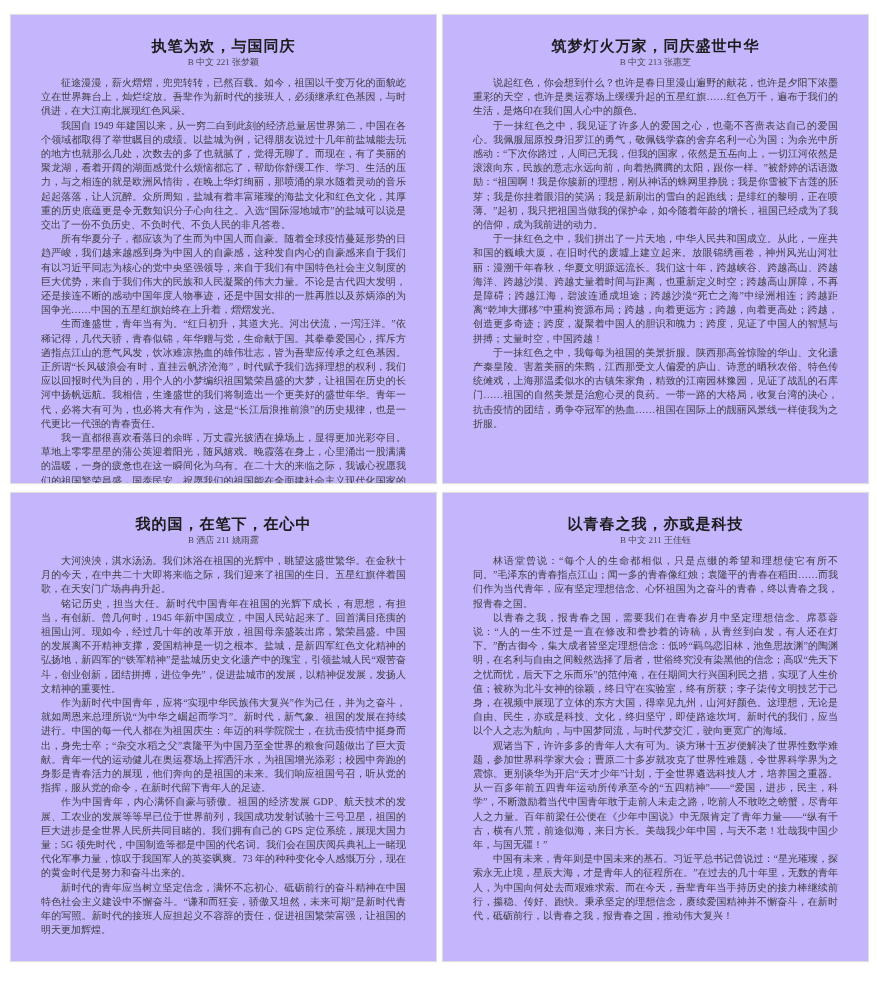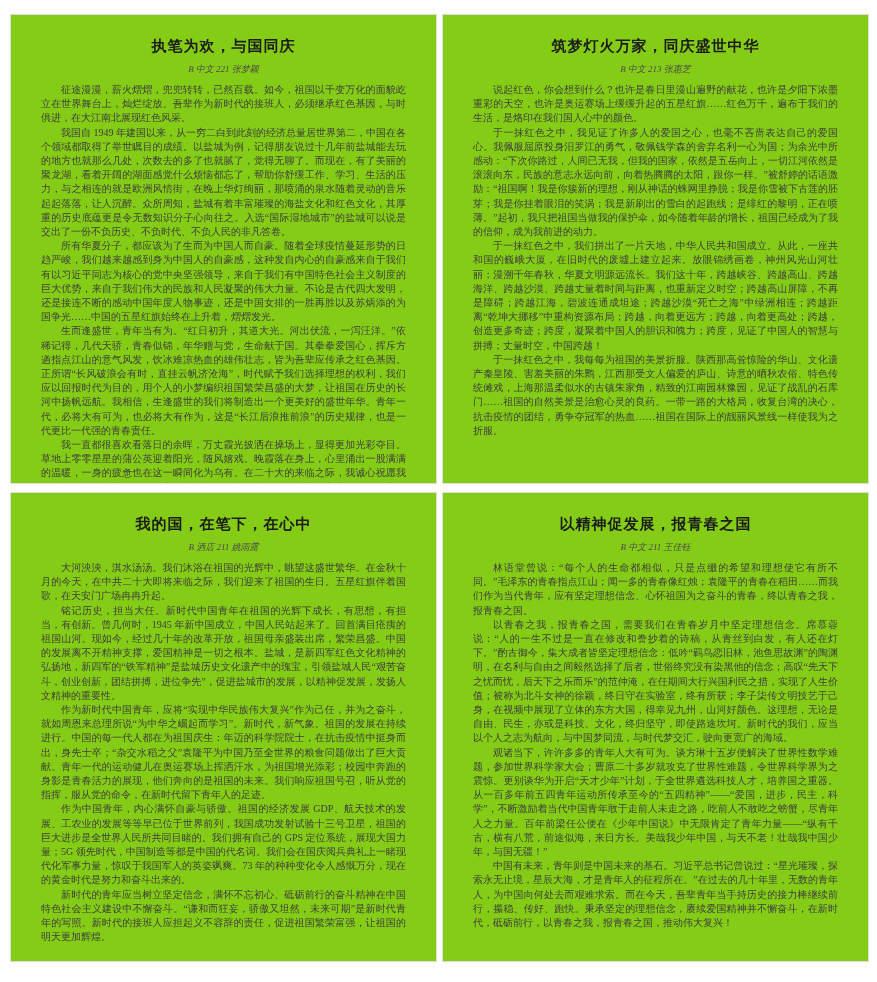--- a/index.html
+++ b/index.html
@@ -11,42 +11,40 @@
   .pages-grid {
     width: 877px; height: 982px;
     padding: 14px 8px 10px 10px;
     display: grid;
     grid-template-columns: 427px 427px;
     grid-template-rows: 470px 470px;
     column-gap: 5px;
     row-gap: 8px;
   }
   .page {
-    background: #84cc16;
+    background: #c4b5fd;
     border: 1px solid #dedede;
     box-shadow: 0 0 2px rgba(0,0,0,0.06);
     padding: 18px 30px 14px 30px;
     overflow: hidden;
   }
   .essay-title {
     text-align: center;
     font-size: 15px;
     font-weight: bold;
     color: #1c1c1c;
     letter-spacing: 1px;
     font-family: "Liberation Sans", "DejaVu Sans", sans-serif;
     margin-top: 4px;
   }
   .essay-author {
     text-align: center;
     font-size: 9px;
     color: #4a4a4a;
-    margin-top: 7px;
     margin-bottom: 7px;
-    font-style: italic;
   }
   .essay-body p {
     font-size: 10px;
     line-height: 14.2px;
     color: #3d3d3d;
     text-align: justify;
     text-justify: inter-ideograph;
     text-indent: 2em;
   }
 </style>
@@ -84,21 +82,21 @@
     <div class="essay-body">
       <p>大河泱泱，淇水汤汤。我们沐浴在祖国的光辉中，眺望这盛世繁华。在金秋十月的今天，在中共二十大即将来临之际，我们迎来了祖国的生日。五星红旗伴着国歌，在天安门广场冉冉升起。</p>
       <p>铭记历史，担当大任。新时代中国青年在祖国的光辉下成长，有思想，有担当，有创新。曾几何时，1945 年新中国成立，中国人民站起来了。回首满目疮痍的祖国山河。现如今，经过几十年的改革开放，祖国母亲盛装出席，繁荣昌盛。中国的发展离不开精神支撑，爱国精神是一切之根本。盐城，是新四军红色文化精神的弘扬地，新四军的“铁军精神”是盐城历史文化遗产中的瑰宝，引领盐城人民“艰苦奋斗，创业创新，团结拼搏，进位争先”，促进盐城市的发展，以精神促发展，发扬人文精神的重要性。</p>
       <p>作为新时代中国青年，应将“实现中华民族伟大复兴”作为己任，并为之奋斗，就如周恩来总理所说“为中华之崛起而学习”。新时代，新气象。祖国的发展在持续进行。中国的每一代人都在为祖国庆生：年迈的科学院院士，在抗击疫情中挺身而出，身先士卒；“杂交水稻之父”袁隆平为中国乃至全世界的粮食问题做出了巨大贡献。青年一代的运动健儿在奥运赛场上挥洒汗水，为祖国增光添彩；校园中奔跑的身影是青春活力的展现，他们奔向的是祖国的未来。我们响应祖国号召，听从党的指挥，服从党的命令，在新时代留下青年人的足迹。</p>
       <p>作为中国青年，内心满怀自豪与骄傲。祖国的经济发展 GDP、航天技术的发展、工农业的发展等等早已位于世界前列，我国成功发射试验十三号卫星，祖国的巨大进步是全世界人民所共同目睹的。我们拥有自己的 GPS 定位系统，展现大国力量；5G 领先时代，中国制造等都是中国的代名词。我们会在国庆阅兵典礼上一睹现代化军事力量，惊叹于我国军人的英姿飒爽。73 年的种种变化令人感慨万分，现在的黄金时代是努力和奋斗出来的。</p>
       <p>新时代的青年应当树立坚定信念，满怀不忘初心、砥砺前行的奋斗精神在中国特色社会主义建设中不懈奋斗。“谦和而狂妄，骄傲又坦然，未来可期”是新时代青年的写照。新时代的接班人应担起义不容辞的责任，促进祖国繁荣富强，让祖国的明天更加辉煌。</p>
     </div>
   </div>
 
   <div class="page">
-    <div class="essay-title">以精神促发展，报青春之国</div>
+    <div class="essay-title">以青春之我，亦或是科技</div>
     <div class="essay-author">B 中文 211 王佳钰</div>
     <div class="essay-body">
       <p>林语堂曾说：“每个人的生命都相似，只是点缀的希望和理想使它有所不同。”毛泽东的青春指点江山；闻一多的青春像红烛；袁隆平的青春在稻田……而我们作为当代青年，应有坚定理想信念、心怀祖国为之奋斗的青春，终以青春之我，报青春之国。</p>
       <p>以青春之我，报青春之国，需要我们在青春岁月中坚定理想信念。席慕蓉说：“人的一生不过是一直在修改和誊抄着的诗稿，从青丝到白发，有人还在灯下。”酌古御今，集大成者皆坚定理想信念：低吟“羁鸟恋旧林，池鱼思故渊”的陶渊明，在名利与自由之间毅然选择了后者，世俗终究没有染黑他的信念；高叹“先天下之忧而忧，后天下之乐而乐”的范仲淹，在任期间大行兴国利民之措，实现了人生价值；被称为北斗女神的徐颖，终日守在实验室，终有所获；李子柒传文明技艺于己身，在视频中展现了立体的东方大国，得幸见九州，山河好颜色。这理想，无论是自由、民生，亦或是科技、文化，终归坚守，即使路途坎坷。新时代的我们，应当以个人之志为航向，与中国梦同流，与时代梦交汇，驶向更宽广的海域。</p>
       <p>观诸当下，许许多多的青年人大有可为。谈方琳十五岁便解决了世界性数学难题，参加世界科学家大会；曹原二十多岁就攻克了世界性难题，令世界科学界为之震惊。更别谈华为开启“天才少年”计划，于全世界遴选科技人才，培养国之重器。从一百多年前五四青年运动所传承至今的“五四精神”——“爱国，进步，民主，科学”，不断激励着当代中国青年敢于走前人未走之路，吃前人不敢吃之螃蟹，尽青年人之力量。百年前梁任公便在《少年中国说》中无限肯定了青年力量——“纵有千古，横有八荒，前途似海，来日方长。美哉我少年中国，与天不老！壮哉我中国少年，与国无疆！”</p>
       <p>中国有未来，青年则是中国未来的基石。习近平总书记曾说过：“星光璀璨，探索永无止境，星辰大海，才是青年人的征程所在。”在过去的几十年里，无数的青年人，为中国向何处去而艰难求索。而在今天，吾辈青年当手持历史的接力棒继续前行，攥稳、传好、跑快。秉承坚定的理想信念，赓续爱国精神并不懈奋斗，在新时代，砥砺前行，以青春之我，报青春之国，推动伟大复兴！</p>
     </div>
   </div>
 
 </div>

